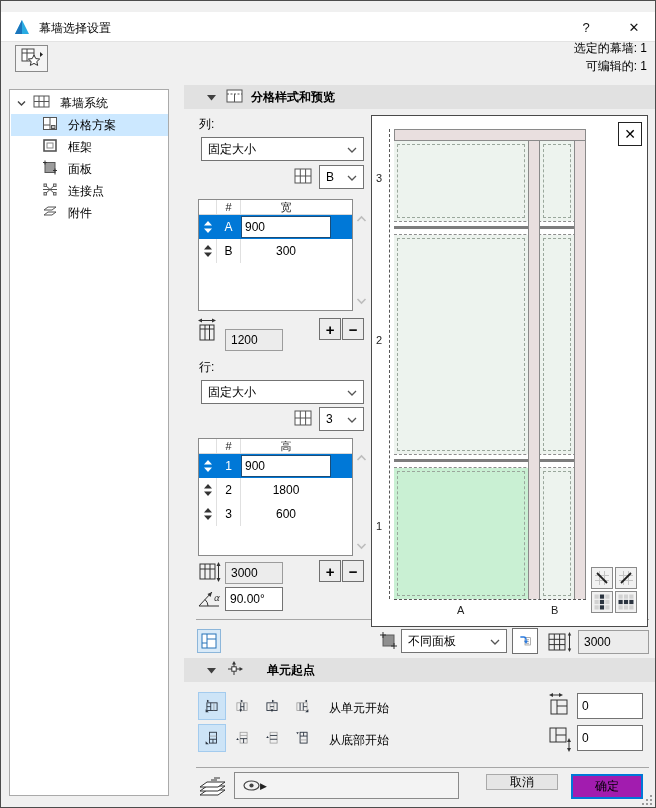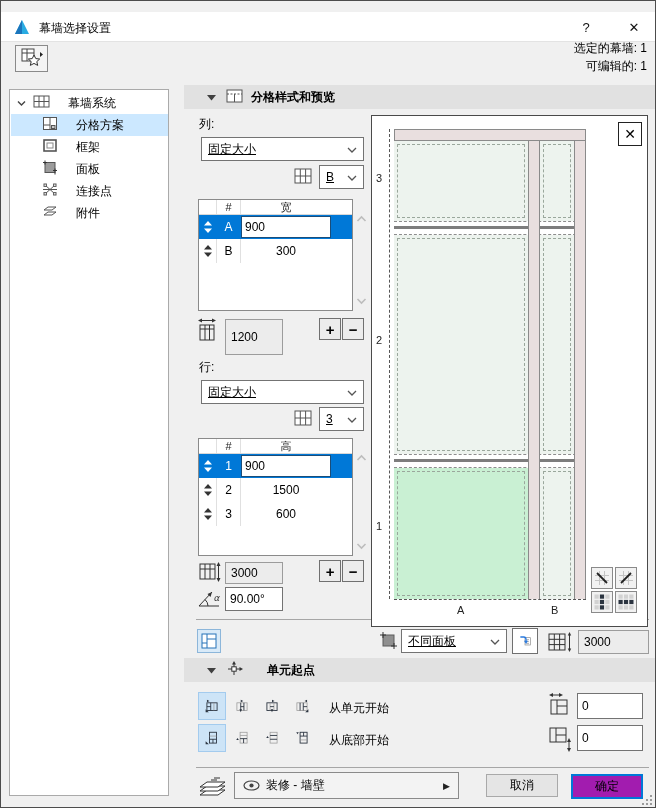--- a/index.html
+++ b/index.html
@@ -12,23 +12,23 @@
   .bold{font-weight:bold;}
   
   .titlebar{left:0;top:0;width:100%;height:30px;background:#fff;border-bottom:1px solid #e3e3e3;margin-top:11px;}
   .sysbtn{display:flex;align-items:center;justify-content:center;width:46px;height:30px;font-size:13px;color:#111;}
   
   .fav-btn{display:flex;align-items:center;justify-content:center;background:#f4f4f4;border:1px solid #8a8a8a;}
   
   .sidebar{left:8px;top:88px;width:160px;height:707px;background:#fff;border:1px solid #aaa;}
   .tree-row{position:absolute;left:1px;width:157px;height:22px;display:flex;align-items:center;}
   .tree-row.sel{background:#cce8ff;}
-  .tree-label{margin-left:18px;}
+  .tree-label{margin-left:10px;}
   
-  .dd{display:flex;align-items:center;justify-content:space-between;background:#fff;border:1px solid #737373;padding:0 6px;text-decoration:underline;}
+  .dd{display:flex;align-items:center;justify-content:space-between;background:#fff;border:1px solid #737373;padding:0 6px;}
   .field{display:flex;align-items:center;background:#ececec;border:1px solid #9c9c9c;padding:0 5px;}
   input.fld{border:1px solid #737373;background:#fff;font:12px "Liberation Sans","DejaVu Sans",sans-serif;padding:0 4px;width:100%;height:100%;}
   .btn{display:flex;align-items:center;justify-content:center;background:#ececec;border:1px solid #707070;font-size:15px;font-weight:bold;line-height:1;}
   .pushbtn{display:flex;align-items:center;justify-content:center;background:#e5e5e5;border:1px solid #a9a9a9;font-size:12px;}
   .pushbtn.default{border:2px solid #0078d7;background:#a21caf;}
   .sect{background:#e1e1e1;display:flex;align-items:center;}
   .divider{background:#a6a6a6;height:1px;}
   
   .tbl{background:#fff;border:1px solid #8a8a8a;display:flex;flex-direction:column;}
   .thead{display:flex;height:15px;border-bottom:1px solid #d8d8d8;font-size:11px;color:#222;align-items:center;}
@@ -251,21 +251,21 @@
     <svg width="22" height="26" viewBox="0 0 22 26">
       <line x1="2" y1="3.5" x2="16" y2="3.5" stroke="#333"></line>
         <polygon points="0,3.5 4,1.5 4,5.5" fill="#333"></polygon>
         <polygon points="18,3.5 14,1.5 14,5.5" fill="#333"></polygon>
       <rect x="2" y="8" width="14" height="15" fill="none" stroke="#333"></rect>
         <line x1="7" y1="8" x2="7" y2="23" stroke="#333"></line>
         <line x1="11.5" y1="8" x2="11.5" y2="23" stroke="#333"></line>
         <line x1="2" y1="12" x2="16" y2="12" stroke="#333"></line>
     </svg>
   </span>
-  <div class="abs field" style="left:224px;top:318px;width:58px;height:36px;">
+  <div class="abs field" style="left:224px;top:328px;width:58px;height:22px;">
     <span>1200</span>
   </div>
   <button class="abs btn" style="left:318px;top:317px;width:22px;height:22px;">
       <span>+</span>
     </button>
   <button class="abs btn" style="left:341px;top:317px;width:22px;height:22px;">
       <span>−</span>
     </button>
 
   <span class="abs txt" style="left:198px;top:358px;">行:</span>
@@ -311,21 +311,21 @@
       <div class="c-fill"></div>
     </div>
     <div class="trow">
       <div class="c-h">
         <svg width="8" height="12" viewBox="0 0 8 12">
             <polygon points="4,0 8,4.5 0,4.5" fill="#333"></polygon>
             <polygon points="0,7.5 8,7.5 4,12" fill="#333"></polygon>
           </svg>
       </div>
       <div class="c-id">2</div>
-      <div class="c-val">1500</div>
+      <div class="c-val">1800</div>
       <div class="c-fill"></div>
     </div>
     <div class="trow">
       <div class="c-h">
         <svg width="8" height="12" viewBox="0 0 8 12">
             <polygon points="4,0 8,4.5 0,4.5" fill="#333"></polygon>
             <polygon points="0,7.5 8,7.5 4,12" fill="#333"></polygon>
           </svg>
       </div>
       <div class="c-id">3</div>
@@ -563,24 +563,23 @@
         <line x1="17" y1="4" x2="23" y2="4" stroke="#333"></line>
     </svg>
   </span>
   <div class="abs" style="left:233px;top:771px;width:225px;height:27px;background:#f3f3f3;border:1px solid #8a8a8a;display:flex;align-items:center;padding:0 8px;">
     <span style="display:flex;">
       <svg width="17" height="11" viewBox="0 0 17 11">
           <ellipse cx="8.5" cy="5.5" rx="7.5" ry="4.5" fill="none" stroke="#444" stroke-width="1.2"></ellipse>
           <circle cx="8.5" cy="5.5" r="2.1" fill="#444"></circle>
         </svg>
     </span>
-    <span style="margin-left:6px;flex:1;">装修 - 墙壁</span>
     <span style="font-size:9px;color:#222;">▶</span>
   </div>
-  <button class="abs pushbtn" style="left:485px;top:773px;width:72px;height:23px;">
+  <button class="abs pushbtn" style="left:485px;top:773px;width:72px;height:16px;">
       <span>取消</span>
     </button>
   <button class="abs pushbtn default" style="left:570px;top:773px;width:72px;height:25px;">
       <span>确定</span>
     </button>
   <div class="abs grip" style="left:642px;top:795px;">
     <i style="left:7px;top:7px;"></i>
       <i style="left:7px;top:3px;"></i>
       <i style="left:3px;top:7px;"></i>
       <i style="left:7px;top:-1px;"></i>

